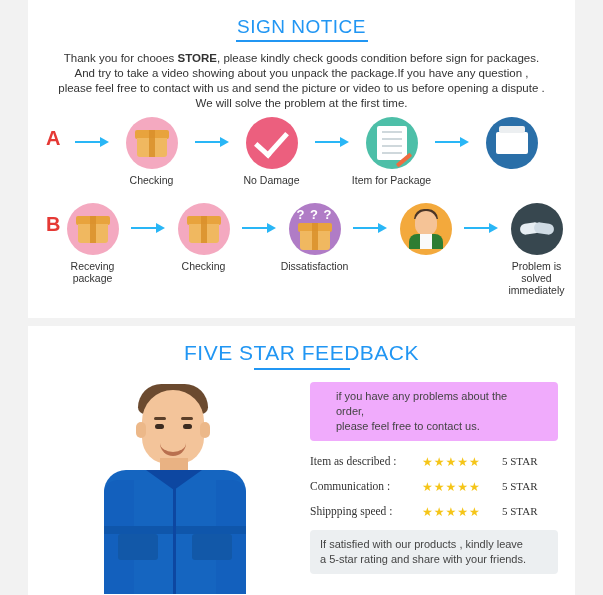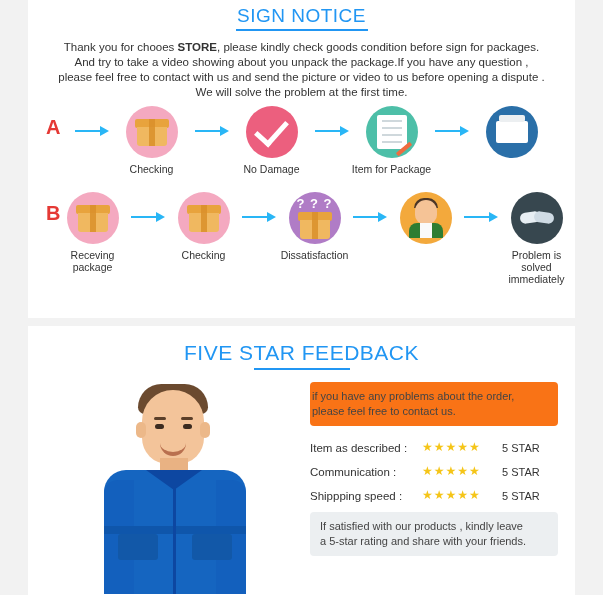--- a/index.html
+++ b/index.html
@@ -15,21 +15,21 @@
   
   .panel-notice{
     position:absolute;left:28px;top:0;width:547px;height:318px;
     background:#ffffff;
   }
   .notice-title{
     text-align:center;
     color:#2196f3;
     font-size:19px;
     letter-spacing:.5px;
-    padding-top:5px;
+    padding-top:16px;
     font-weight:400;
   }
   .notice-underline{
     width:132px;height:2px;background:#2196f3;margin:2px auto 0 auto;
   }
   .notice-body{
     text-align:center;
     font-size:11.5px;
     line-height:15px;
     color:#333;
@@ -132,26 +132,26 @@
   .p-pkt.l{left:38px;} .p-pkt.r{left:112px;}
   .p-belt{position:absolute;left:24px;top:142px;width:142px;height:8px;background:#0f56ab;}
   .p-arm{position:absolute;top:96px;width:30px;height:116px;background:#1濃;}
   .p-arm.l{left:24px;background:#1360bd;border-radius:14px 0 0 0;}
   .p-arm.r{left:136px;background:#1360bd;border-radius:0 14px 0 0;}
 
   .fb-right{
     position:absolute;left:282px;top:12px;width:248px;
   }
   .fb-note{
-    background:#f97316;border-radius:4px;padding:7px 2px;
+    background:#f0abfc;border-radius:4px;padding:7px 26px;
     font-size:11px;line-height:15px;color:#444;
   }
   .fb-rows{margin-top:14px;}
   .fb-row{
-    display:flex;align-items:flex-end;font-size:11.5px;color:#333;margin-bottom:10px;
+    display:flex;align-items:flex-start;font-size:11.5px;color:#333;margin-bottom:10px;font-family:Liberation Serif, serif;
   }
   .fb-row .lbl{width:112px;}
   .fb-row .stars{color:#f5c518;font-size:12px;letter-spacing:1px;width:80px;}
   .fb-row .star-text{font-size:11px;color:#333;}
   .fb-foot{
     margin-top:8px;background:#eceff1;border-radius:4px;padding:7px 10px;
     font-size:11px;line-height:15px;color:#444;
   }
 </style>
 </head>

